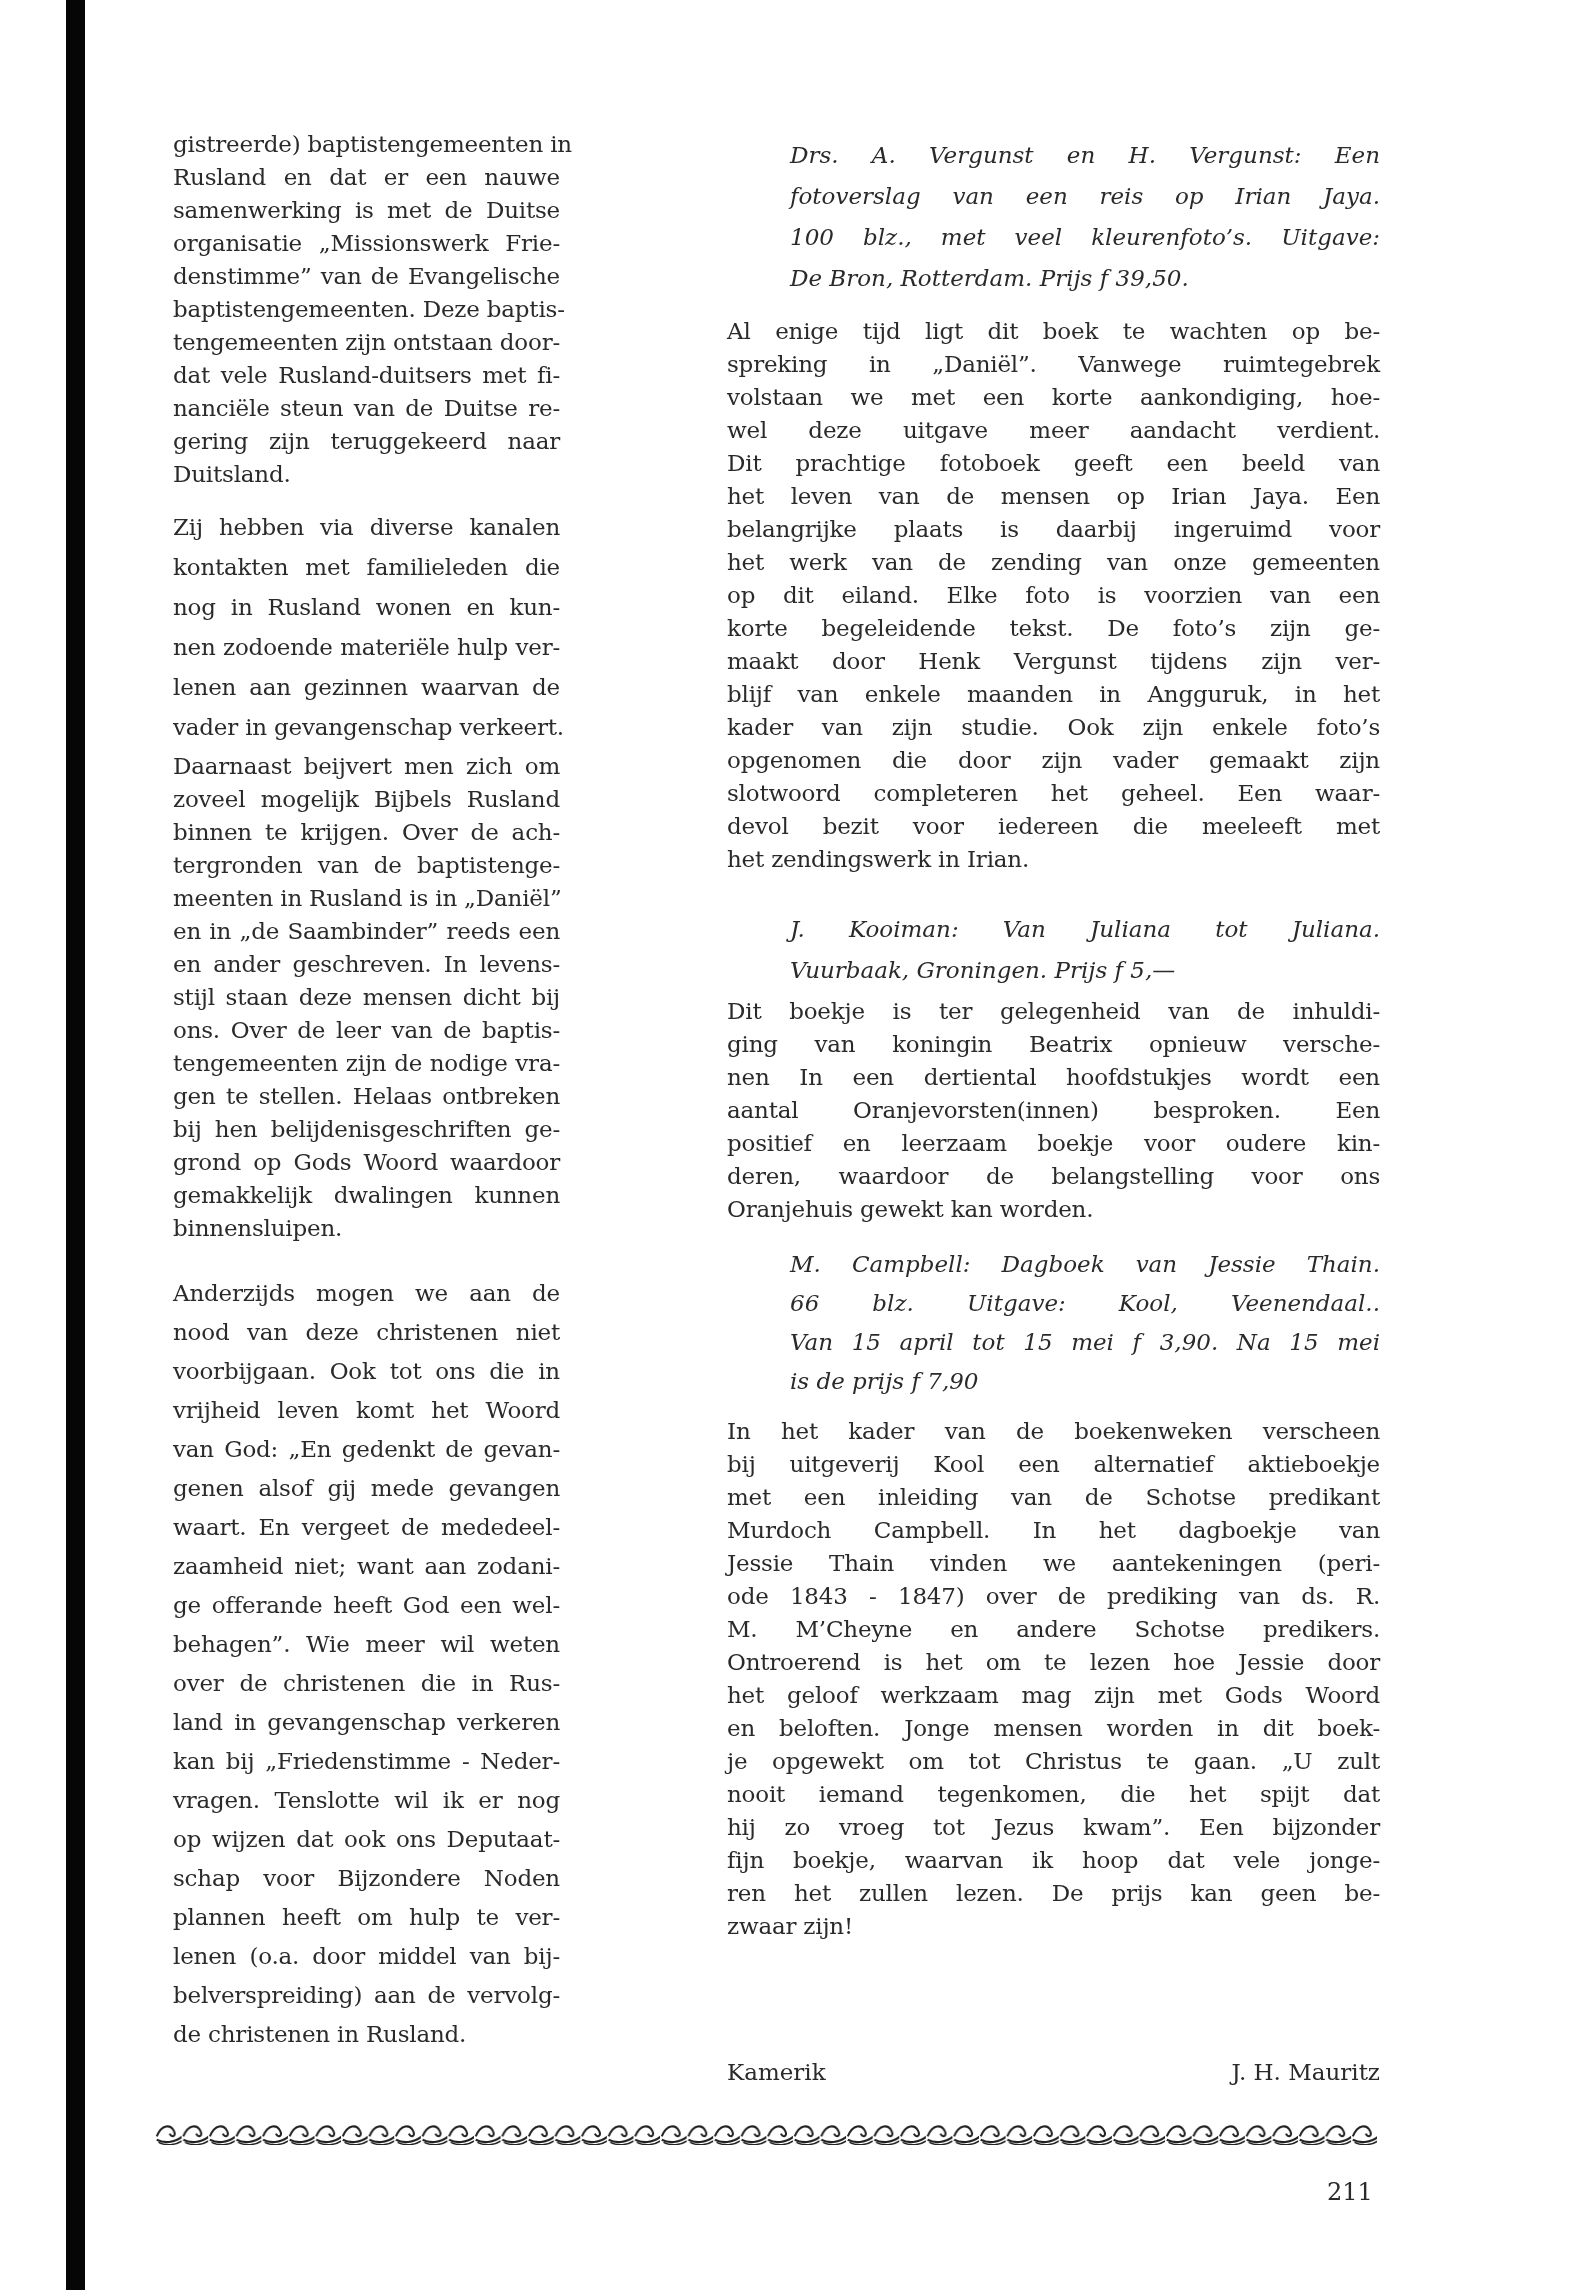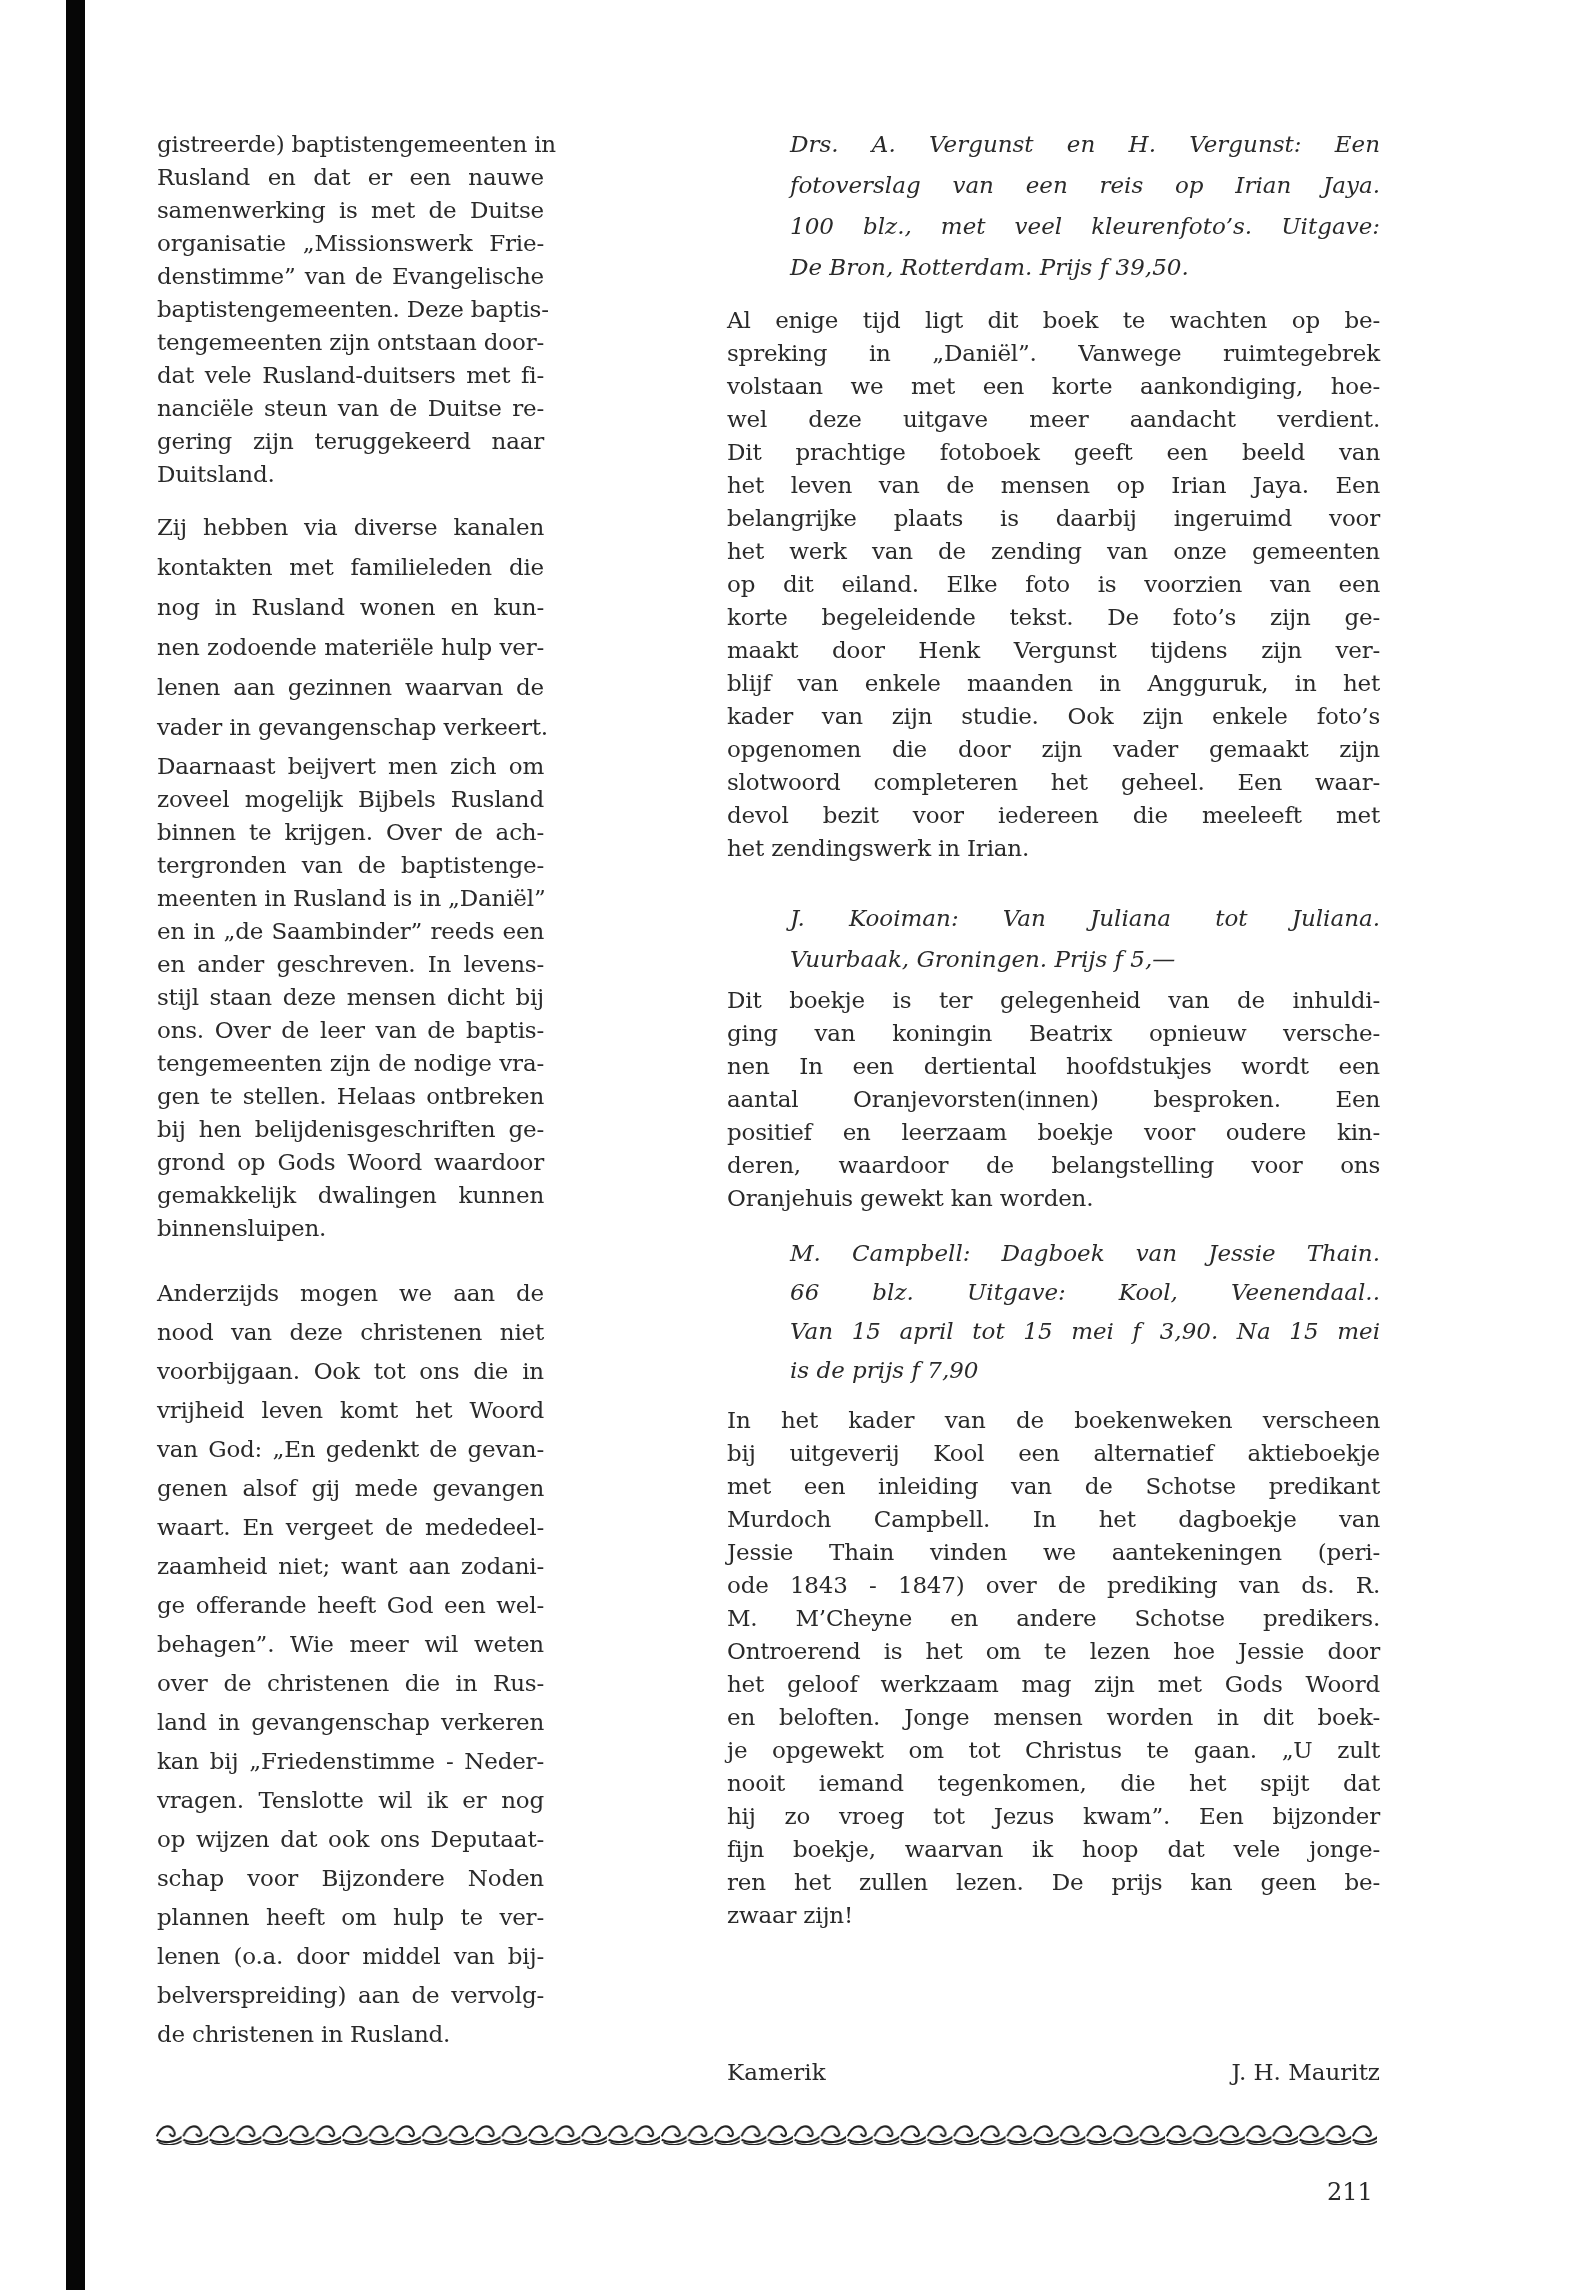--- a/index.html
+++ b/index.html
@@ -6,22 +6,22 @@
   body {
     width: 1592px; height: 2295px; position: relative; overflow: hidden;
     font-family: "DejaVu Serif", "Liberation Serif", serif;
     color: #2a2a2a;
   }
   .binding-bar {
     position: absolute; left: 66px; top: 0; width: 19px; height: 2290px;
     background: #060606;
   }
   .col { position: absolute; }
-  .col-left { left: 157px; top: 128px; width: 387px; }
-  .col-right { left: 727px; top: 124px; width: 653px; }
+  .col-left { left: 173px; top: 128px; width: 387px; }
+  .col-right { left: 727px; top: 135px; width: 653px; }
   .para { margin: 0; font-size: 23px; letter-spacing: -0.2px; }
   .para .ln { display: block; white-space: nowrap; text-align: justify; text-align-last: justify; }
   .para .ln.last { text-align-last: left; }
   .dense { line-height: 33px; }
   .loose { line-height: 40px; }
   .mid { line-height: 39px; }
   .book-ref {
     margin: 0 0 0 63px; font-style: italic; font-size: 23px; line-height: 41px;
   }
   .book-ref .ln { display: block; white-space: nowrap; text-align: justify; text-align-last: justify; }

